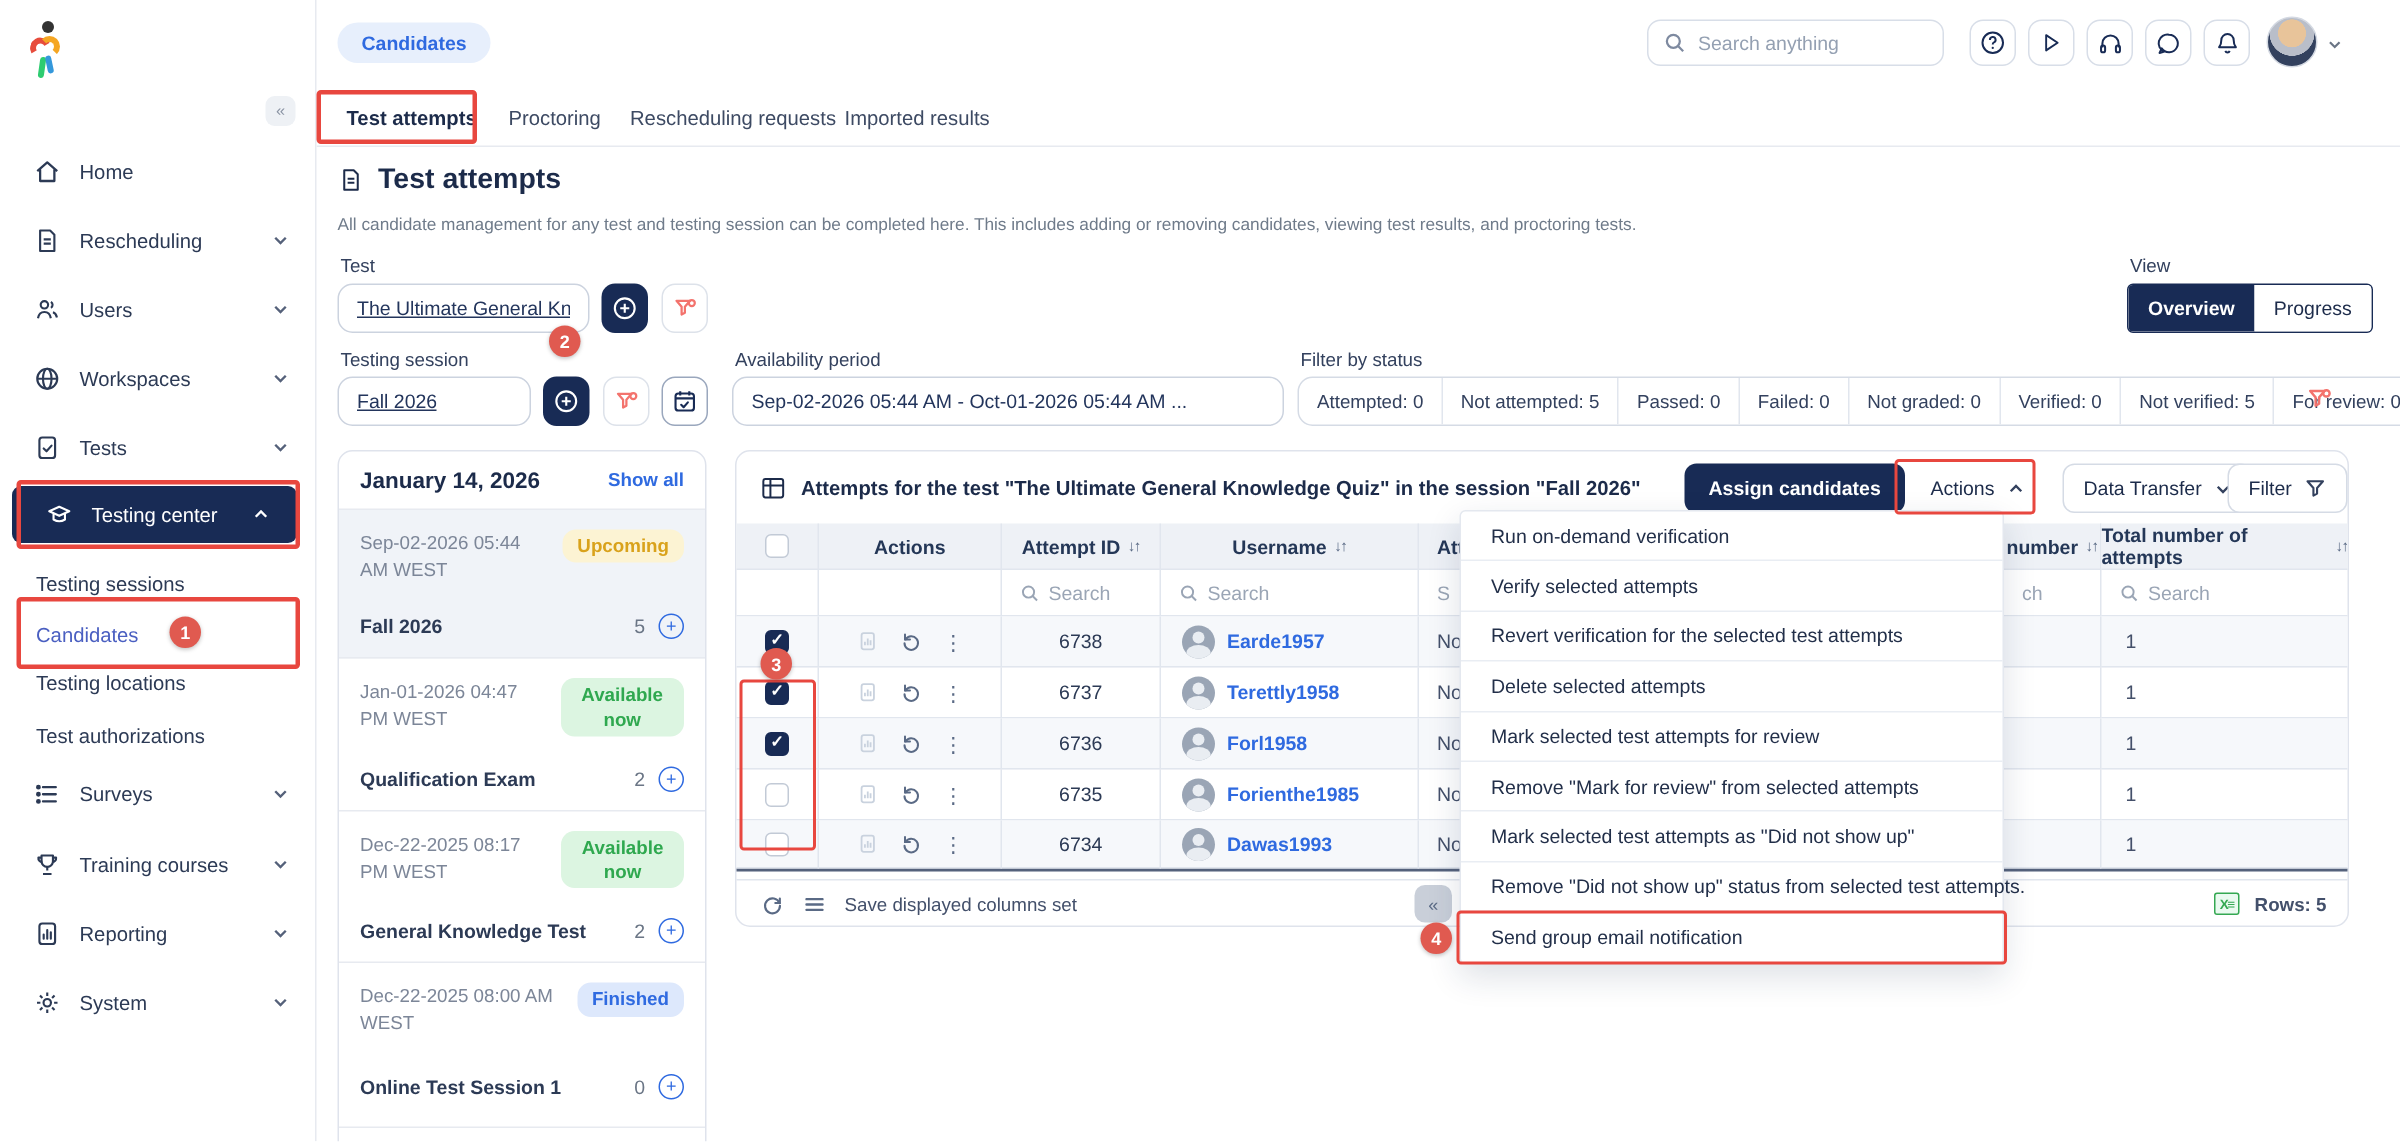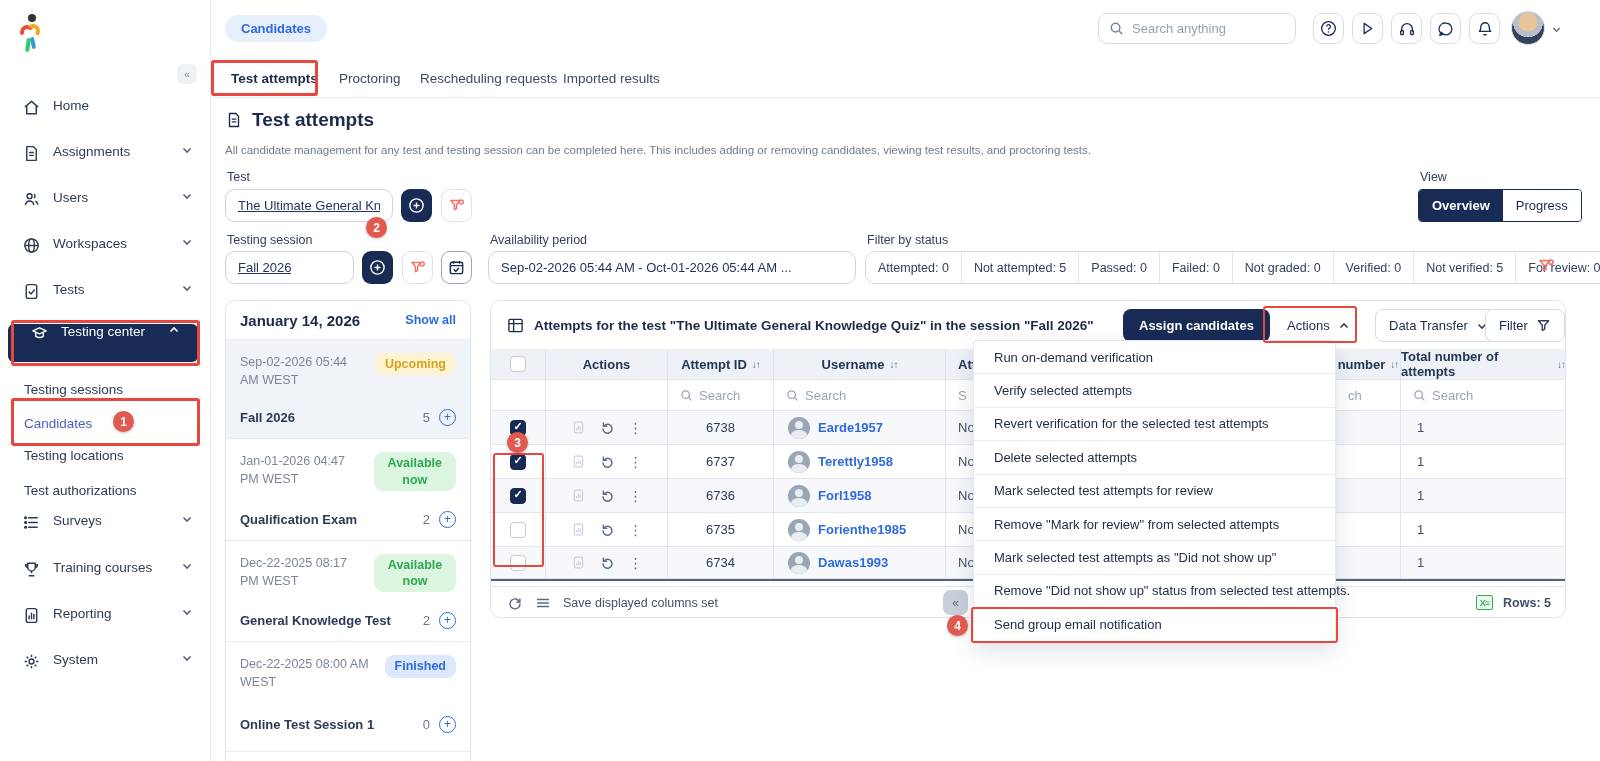--- a/index.html
+++ b/index.html
@@ -15,21 +15,21 @@
   .logo-mark .arc1 { position:absolute; left:2px; top:11px; width:14px; height:14px; border:4px solid transparent; border-left-color:#e74c3c; border-top-color:#e74c3c; border-radius:50%; transform:rotate(15deg); }
   .logo-mark .arc2 { position:absolute; left:8px; top:10px; width:14px; height:14px; border:4px solid transparent; border-right-color:#f5a623; border-top-color:#f5a623; border-radius:50%; }
   .logo-mark .leg1 { position:absolute; left:8px; top:24px; width:4px; height:14px; background:#2ecc71; border-radius:3px; transform:rotate(8deg); }
   .logo-mark .leg2 { position:absolute; left:13px; top:23px; width:4px; height:12px; background:#3498db; border-radius:3px; transform:rotate(-12deg); }
   .logo-text { font-size:23px; font-weight:700; letter-spacing:-0.5px; line-height:1; margin-top:8px; }
   .logo-text .c0{color:#3f3f3f}.logo-text .c1{color:#e74c3c}.logo-text .c2{color:#f5a623}.logo-text .c3{color:#27ae60}.logo-text .c4{color:#3498db}.logo-text .c5{color:#3f3f3f}
   .logo-sub { font-size:11px; color:#6b7686; text-align:right; margin-top:3px; font-weight:500; }
   .collapse-btn { position:absolute; right:13px; top:64px; width:20px; height:20px; border-radius:6px; background:#eef1f5; color:#8a93a3; font-size:11px; display:flex; align-items:center; justify-content:center; cursor:pointer; }
   .collapse-btn::before{content:"\00AB";}
 
-  .nav-item { position:absolute; left:0; width:211px; height:32px; display:flex; align-items:flex-start; gap:12px; padding:0 18px 0 22px; font-size:13.5px; font-weight:500; color:#2c3a55; cursor:pointer; }
+  .nav-item { position:absolute; left:0; width:211px; height:32px; display:flex; align-items:center; gap:12px; padding:0 18px 0 22px; font-size:13.5px; font-weight:500; color:#2c3a55; cursor:pointer; }
   .nav-item .nicon { width:19px; height:19px; flex:0 0 19px; color:#2c3a55; }
   .nav-item .chev { margin-left:auto; width:12px; height:12px; color:#55617a; }
   .nav-item.active { left:8px; width:190px; background:#182b55; color:#fff; border-radius:6px; height:38px; }
   .nav-item.active .nicon, .nav-item.active .chev { color:#fff; }
   .sub-item { position:absolute; left:0; width:211px; height:28px; display:flex; align-items:center; padding-left:24px; font-size:13.5px; font-weight:500; color:#2c3a55; cursor:pointer; }
   .sub-item.current { color:#4a5fc1; }
 
   
   .red-box { position:absolute; border:3px solid #e8473f; border-radius:3px; pointer-events:none; z-index:60; }
   .red-badge { position:absolute; width:21px; height:21px; border-radius:50%; background:#e05a50; color:#fff; font-size:12px; font-weight:700; display:flex; align-items:center; justify-content:center; z-index:61; box-shadow:0 1px 3px rgba(0,0,0,.25); }
@@ -156,21 +156,21 @@
       <svg class="nicon" viewBox="0 0 20 20" fill="none" stroke="currentColor" stroke-width="1.6" stroke-linejoin="round">
           <path d="M3 9.5 10 3.5 17 9.5 M5 8.5 V16.5 H15 V8.5"></path>
         </svg>
       <span>Home</span>
     </div>
     <div class="nav-item" style="top:144px">
       <svg class="nicon" viewBox="0 0 20 20" fill="none" stroke="currentColor" stroke-width="1.5">
           <path d="M5 2.8h7l3 3v11.4H5z" stroke-linejoin="round"></path>
           <path d="M7.5 9h5 M7.5 12h5"></path>
         </svg>
-      <span>Assignments</span>
+      <span>Rescheduling</span>
       <svg class="chev" viewBox="0 0 12 12" fill="none" stroke="currentColor" stroke-width="1.6">
           <path d="M2.5 4.5 6 8 9.5 4.5"></path>
         </svg>
     </div>
     <div class="nav-item" style="top:190px">
       <svg class="nicon" viewBox="0 0 20 20" fill="none" stroke="currentColor" stroke-width="1.5">
           <circle cx="8" cy="6.5" r="2.6"></circle>
           <path d="M3.5 16c.5-3 2.3-4.4 4.5-4.4S12 13 12.5 16"></path>
           <path d="M12.6 4.4a2.6 2.6 0 0 1 0 4.3 M14 11.8c1.6.5 2.4 1.8 2.8 3.6"></path>
         </svg>

